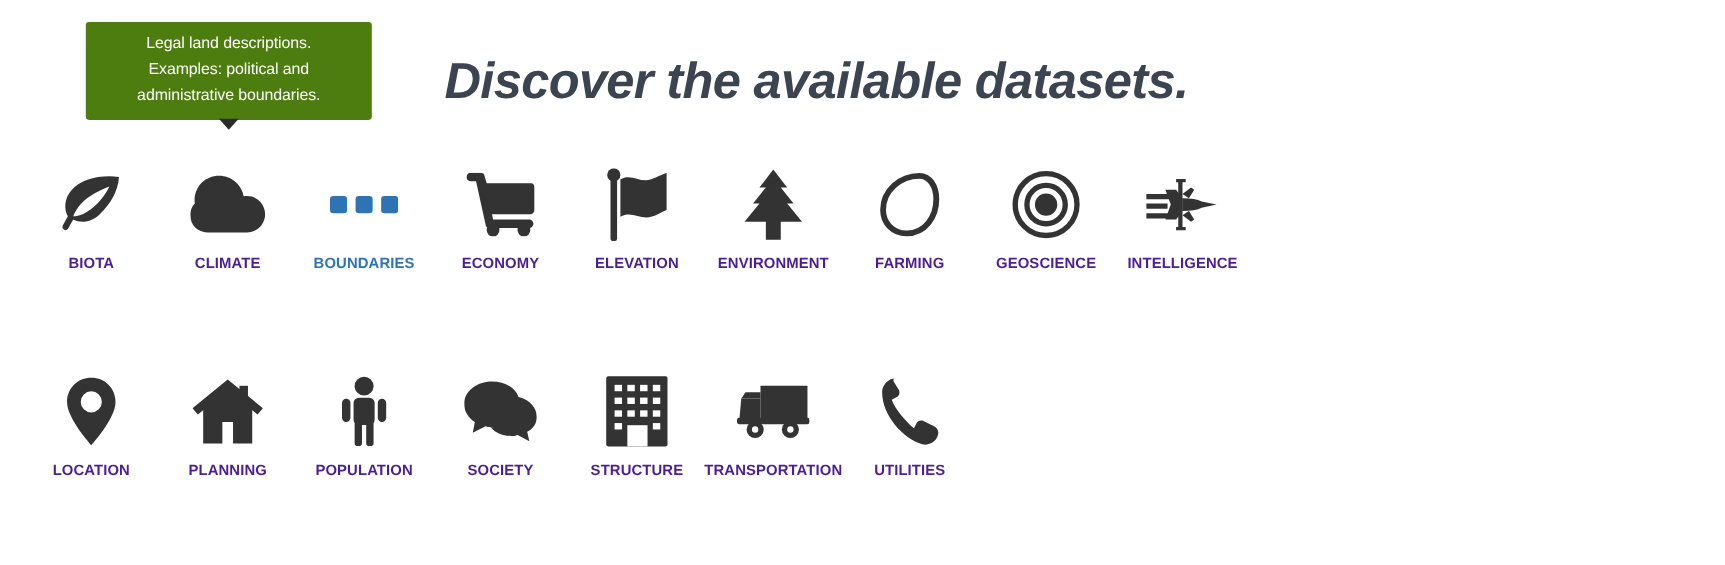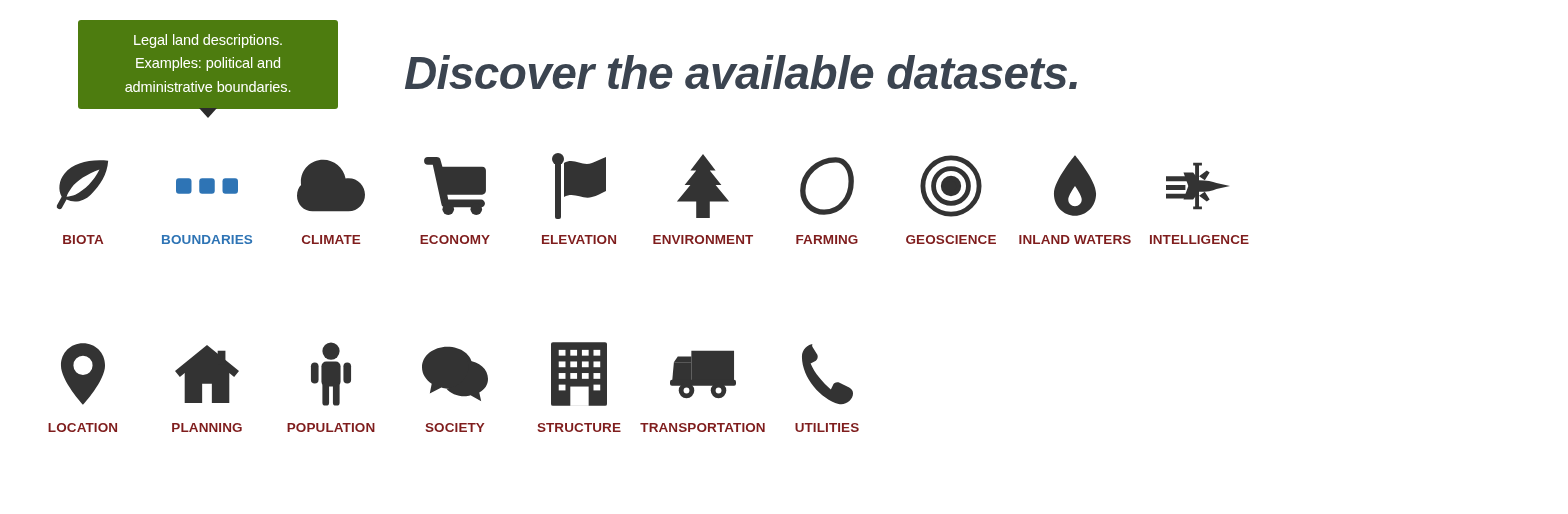--- a/index.html
+++ b/index.html
@@ -86,21 +86,21 @@
     align-items: center;
     justify-content: center;
     color: #333333;
   }
   .cat-icon svg { display: block; }
   .cat-label {
     margin-top: 12px;
     font-size: 13.5px;
     font-weight: bold;
     letter-spacing: 0.1px;
-    color: #7f1d1d;
+    color: #4c1d95;
     white-space: nowrap;
     text-align: center;
   }
   .cat.active .cat-icon { color: #2e74b5; }
   .cat.active .cat-label { color: #2e74b5; }
 </style>
 </head>
 <body>
 
 <div class="tooltip">
@@ -114,40 +114,40 @@
 
 <div class="row row-1" id="row-1">
     <div class="cat">
       <div class="cat-icon">
         <svg width="62" height="62" viewBox="0 0 64 64" fill="currentColor">
           <path d="M58 6C40 4 22 8 13 19c-6 7-7 17-3 24l-5 9a3 3 0 005 3l5-9c8 4 18 2 25-5C50 31 57 20 58 6zm-9 9C43 27 34 36 24 41c-3 1-6 2-9 2 1-3 3-6 5-9 6-8 16-14 29-19z"></path>
         </svg>
       </div>
       <div class="cat-label">BIOTA</div>
     </div>
+    <div class="cat">
+      <div class="cat-icon">
+        <svg width="68" height="56" viewBox="0 0 70 56" fill="currentColor">
+          <path d="M53 20c-1 0-2 0-3 .3C48 9 38 1 27 1 14 1 4 11 4 24c0 1 0 2 .2 3C2 29 0 33 0 38c0 9 7 16 16 16h37c10 0 17-8 17-17s-7-17-17-17z"></path>
+        </svg>
+      </div>
+      <div class="cat-label">CLIMATE</div>
+    </div>
     <div class="cat active">
       <div class="cat-icon">
         <svg width="62" height="20" viewBox="0 0 64 20" fill="currentColor">
           <rect x="0" y="2" width="16" height="16" rx="3"></rect>
           <rect x="24" y="2" width="16" height="16" rx="3"></rect>
           <rect x="48" y="2" width="16" height="16" rx="3"></rect>
         </svg>
       </div>
       <div class="cat-label">BOUNDARIES</div>
     </div>
     <div class="cat">
       <div class="cat-icon">
-        <svg width="68" height="56" viewBox="0 0 70 56" fill="currentColor">
-          <path d="M53 20c-1 0-2 0-3 .3C48 9 38 1 27 1 14 1 4 11 4 24c0 1 0 2 .2 3C2 29 0 33 0 38c0 9 7 16 16 16h37c10 0 17-8 17-17s-7-17-17-17z"></path>
-        </svg>
-      </div>
-      <div class="cat-label">CLIMATE</div>
-    </div>
-    <div class="cat">
-      <div class="cat-icon">
         <svg width="62" height="58" viewBox="0 0 64 60" fill="currentColor">
           <path d="M0 4a4 4 0 014-4h9c2 0 4 1 4 3l2 7h41c3 0 4 2 4 4v21c0 2-2 4-4 4H24l1 5h34c2 0 4 2 4 4s-2 4-4 4H22c-2 0-4-1-4-3L9 8H4a4 4 0 01-4-4z"></path>
           <circle cx="25" cy="54" r="6"></circle>
           <circle cx="54" cy="54" r="6"></circle>
         </svg>
       </div>
       <div class="cat-label">ECONOMY</div>
     </div>
     <div class="cat">
       <div class="cat-icon">
@@ -177,28 +177,20 @@
     </div>
     <div class="cat">
       <div class="cat-icon">
         <svg width="62" height="62" viewBox="0 0 64 64" fill="none" stroke="currentColor" stroke-width="5">
           <circle cx="32" cy="32" r="29"></circle>
           <circle cx="32" cy="32" r="18"></circle>
           <circle cx="32" cy="32" r="8" fill="currentColor"></circle>
         </svg>
       </div>
       <div class="cat-label">GEOSCIENCE</div>
-    </div>
-    <div class="cat">
-      <div class="cat-icon">
-        <svg width="46" height="64" viewBox="0 0 48 64" fill="currentColor">
-          <path d="M24 0C24 0 2 26 2 40c0 13 10 23 22 23s22-10 22-23C46 26 24 0 24 0zm0 32c4 6 7 11 7 14 0 4-3 7-7 7s-7-3-7-7c0-3 3-8 7-14z"></path>
-        </svg>
-      </div>
-      <div class="cat-label">INLAND WATERS</div>
     </div>
     <div class="cat">
       <div class="cat-icon">
         <svg width="66" height="48" viewBox="0 0 68 48" fill="currentColor">
           <path d="M30 2h4v44h-4z"></path>
           <path d="M28 0h9v3h-9zM28 45h9v3h-9z"></path>
           <path d="M34 18c8 0 14 1 18 3l14 3-14 3c-4 2-10 3-18 3V18z"></path>
           <path d="M34 14l8-6 3 2-5 8zM34 34l8 6 3-2-5-8z"></path>
           <path d="M0 14h22v5H0zM0 23h20v5H0zM0 32h22v5H0z"></path>
           <path d="M18 10h10l6 8v12l-6 8H18l5-14z"></path>

